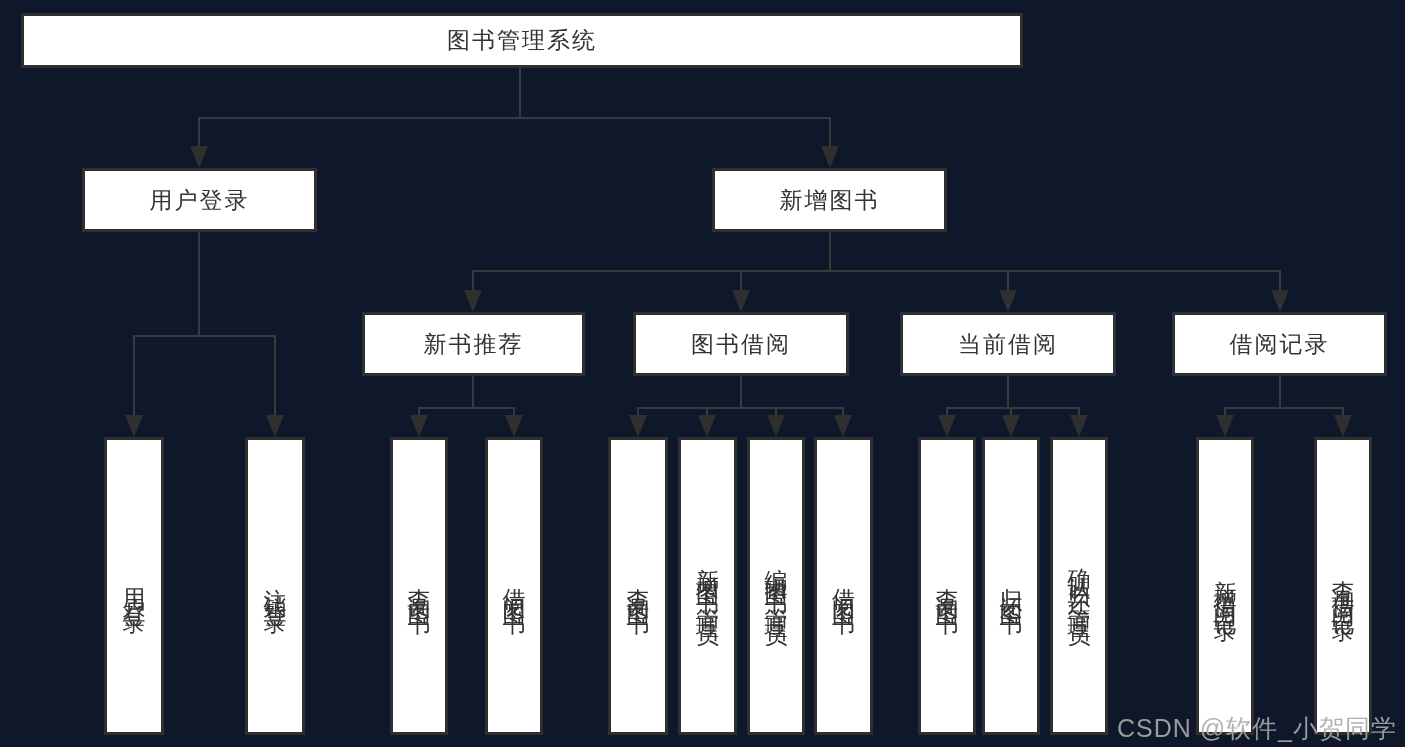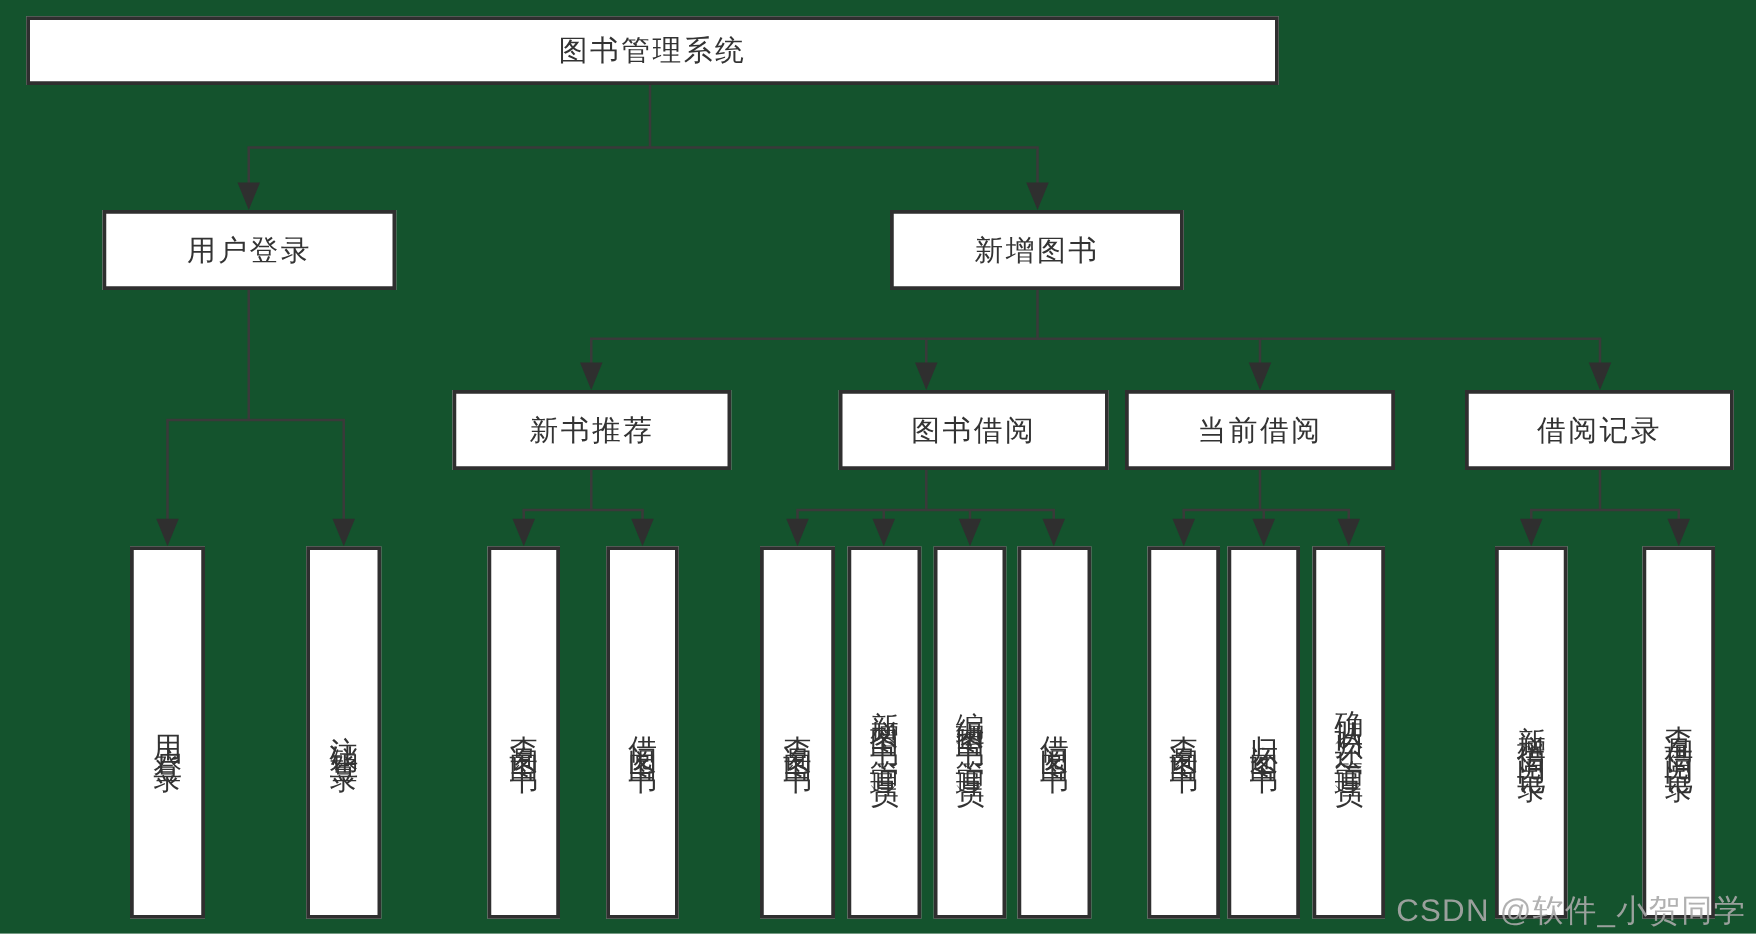--- a/index.html
+++ b/index.html
@@ -1,21 +1,21 @@
 <!DOCTYPE html>
 <html><head>
 <meta charset="utf-8">
 <style>
   * { margin: 0; padding: 0; box-sizing: border-box; }
   html, body { background: #ffffff; }
   .canvas {
     position: relative;
     width: 1405px;
     height: 747px;
-    background: #14532d;
+    background: #0f172a;
     overflow: hidden;
     font-family: "Liberation Sans", "DejaVu Sans", sans-serif;
   }
   .node {
     position: absolute;
     background: #ffffff;
     border: 3px solid #2f2f2f;
     display: flex;
     align-items: center;
     justify-content: center;
@@ -67,21 +67,21 @@
   <div class="node" style="left:82px; top:168px; width:235px; height:64px;">
     <span>用户登录</span>
   </div>
   <div class="node" style="left:712px; top:168px; width:235px; height:64px;">
     <span>新增图书</span>
   </div>
 
   <div class="node" style="left:362px; top:312px; width:223px; height:64px;">
     <span>新书推荐</span>
   </div>
-  <div class="node" style="left:633px; top:312px; width:216px; height:64px;margin-left:38px;">
+  <div class="node" style="left:633px; top:312px; width:216px; height:64px;">
     <span>图书借阅</span>
   </div>
   <div class="node" style="left:900px; top:312px; width:216px; height:64px;">
     <span>当前借阅</span>
   </div>
   <div class="node" style="left:1172px; top:312px; width:215px; height:64px;">
     <span>借阅记录</span>
   </div>
 
   <div class="node vert" style="left:104px; top:437px; width:60px; height:298px;">

